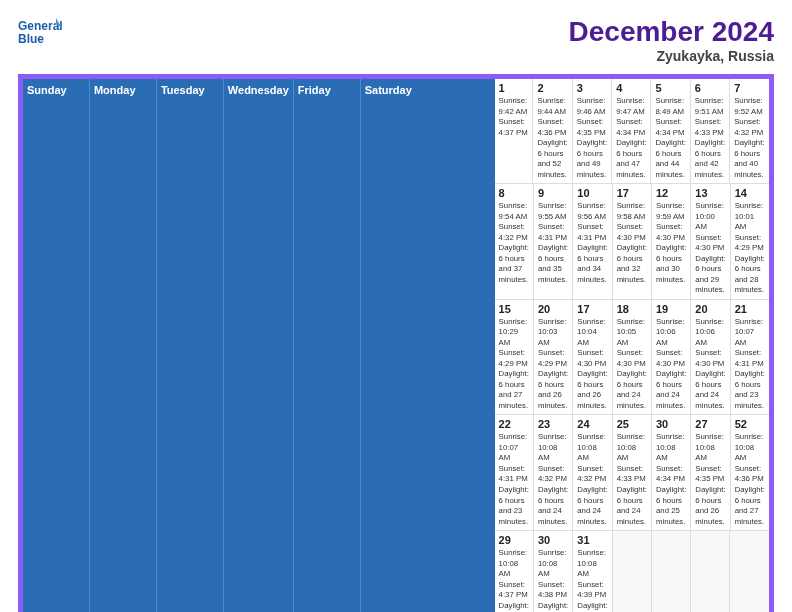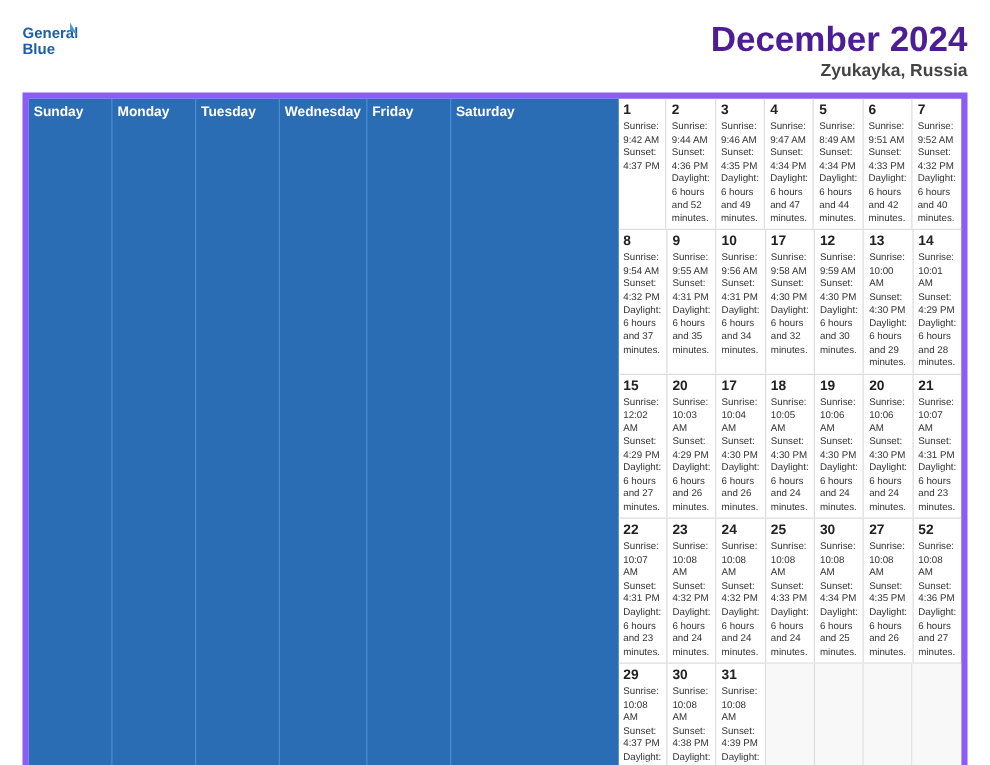--- a/index.html
+++ b/index.html
@@ -235,21 +235,21 @@
           <div>Sunrise: 10:01 AM</div>
           <div>Sunset: 4:29 PM</div>
           <div>Daylight: 6 hours and 28 minutes.</div>
         </div>
       </div>
         </div>
         <div class="cal-row">
           <div class="cal-cell">
         <span class="day-num">15</span>
         <div class="cell-text">
-          <div>Sunrise: 12:02 AM</div>
+          <div>Sunrise: 10:29 AM</div>
           <div>Sunset: 4:29 PM</div>
           <div>Daylight: 6 hours and 27 minutes.</div>
         </div>
       </div>
           <div class="cal-cell">
         <span class="day-num">20</span>
         <div class="cell-text">
           <div>Sunrise: 10:03 AM</div>
           <div>Sunset: 4:29 PM</div>
           <div>Daylight: 6 hours and 26 minutes.</div>

